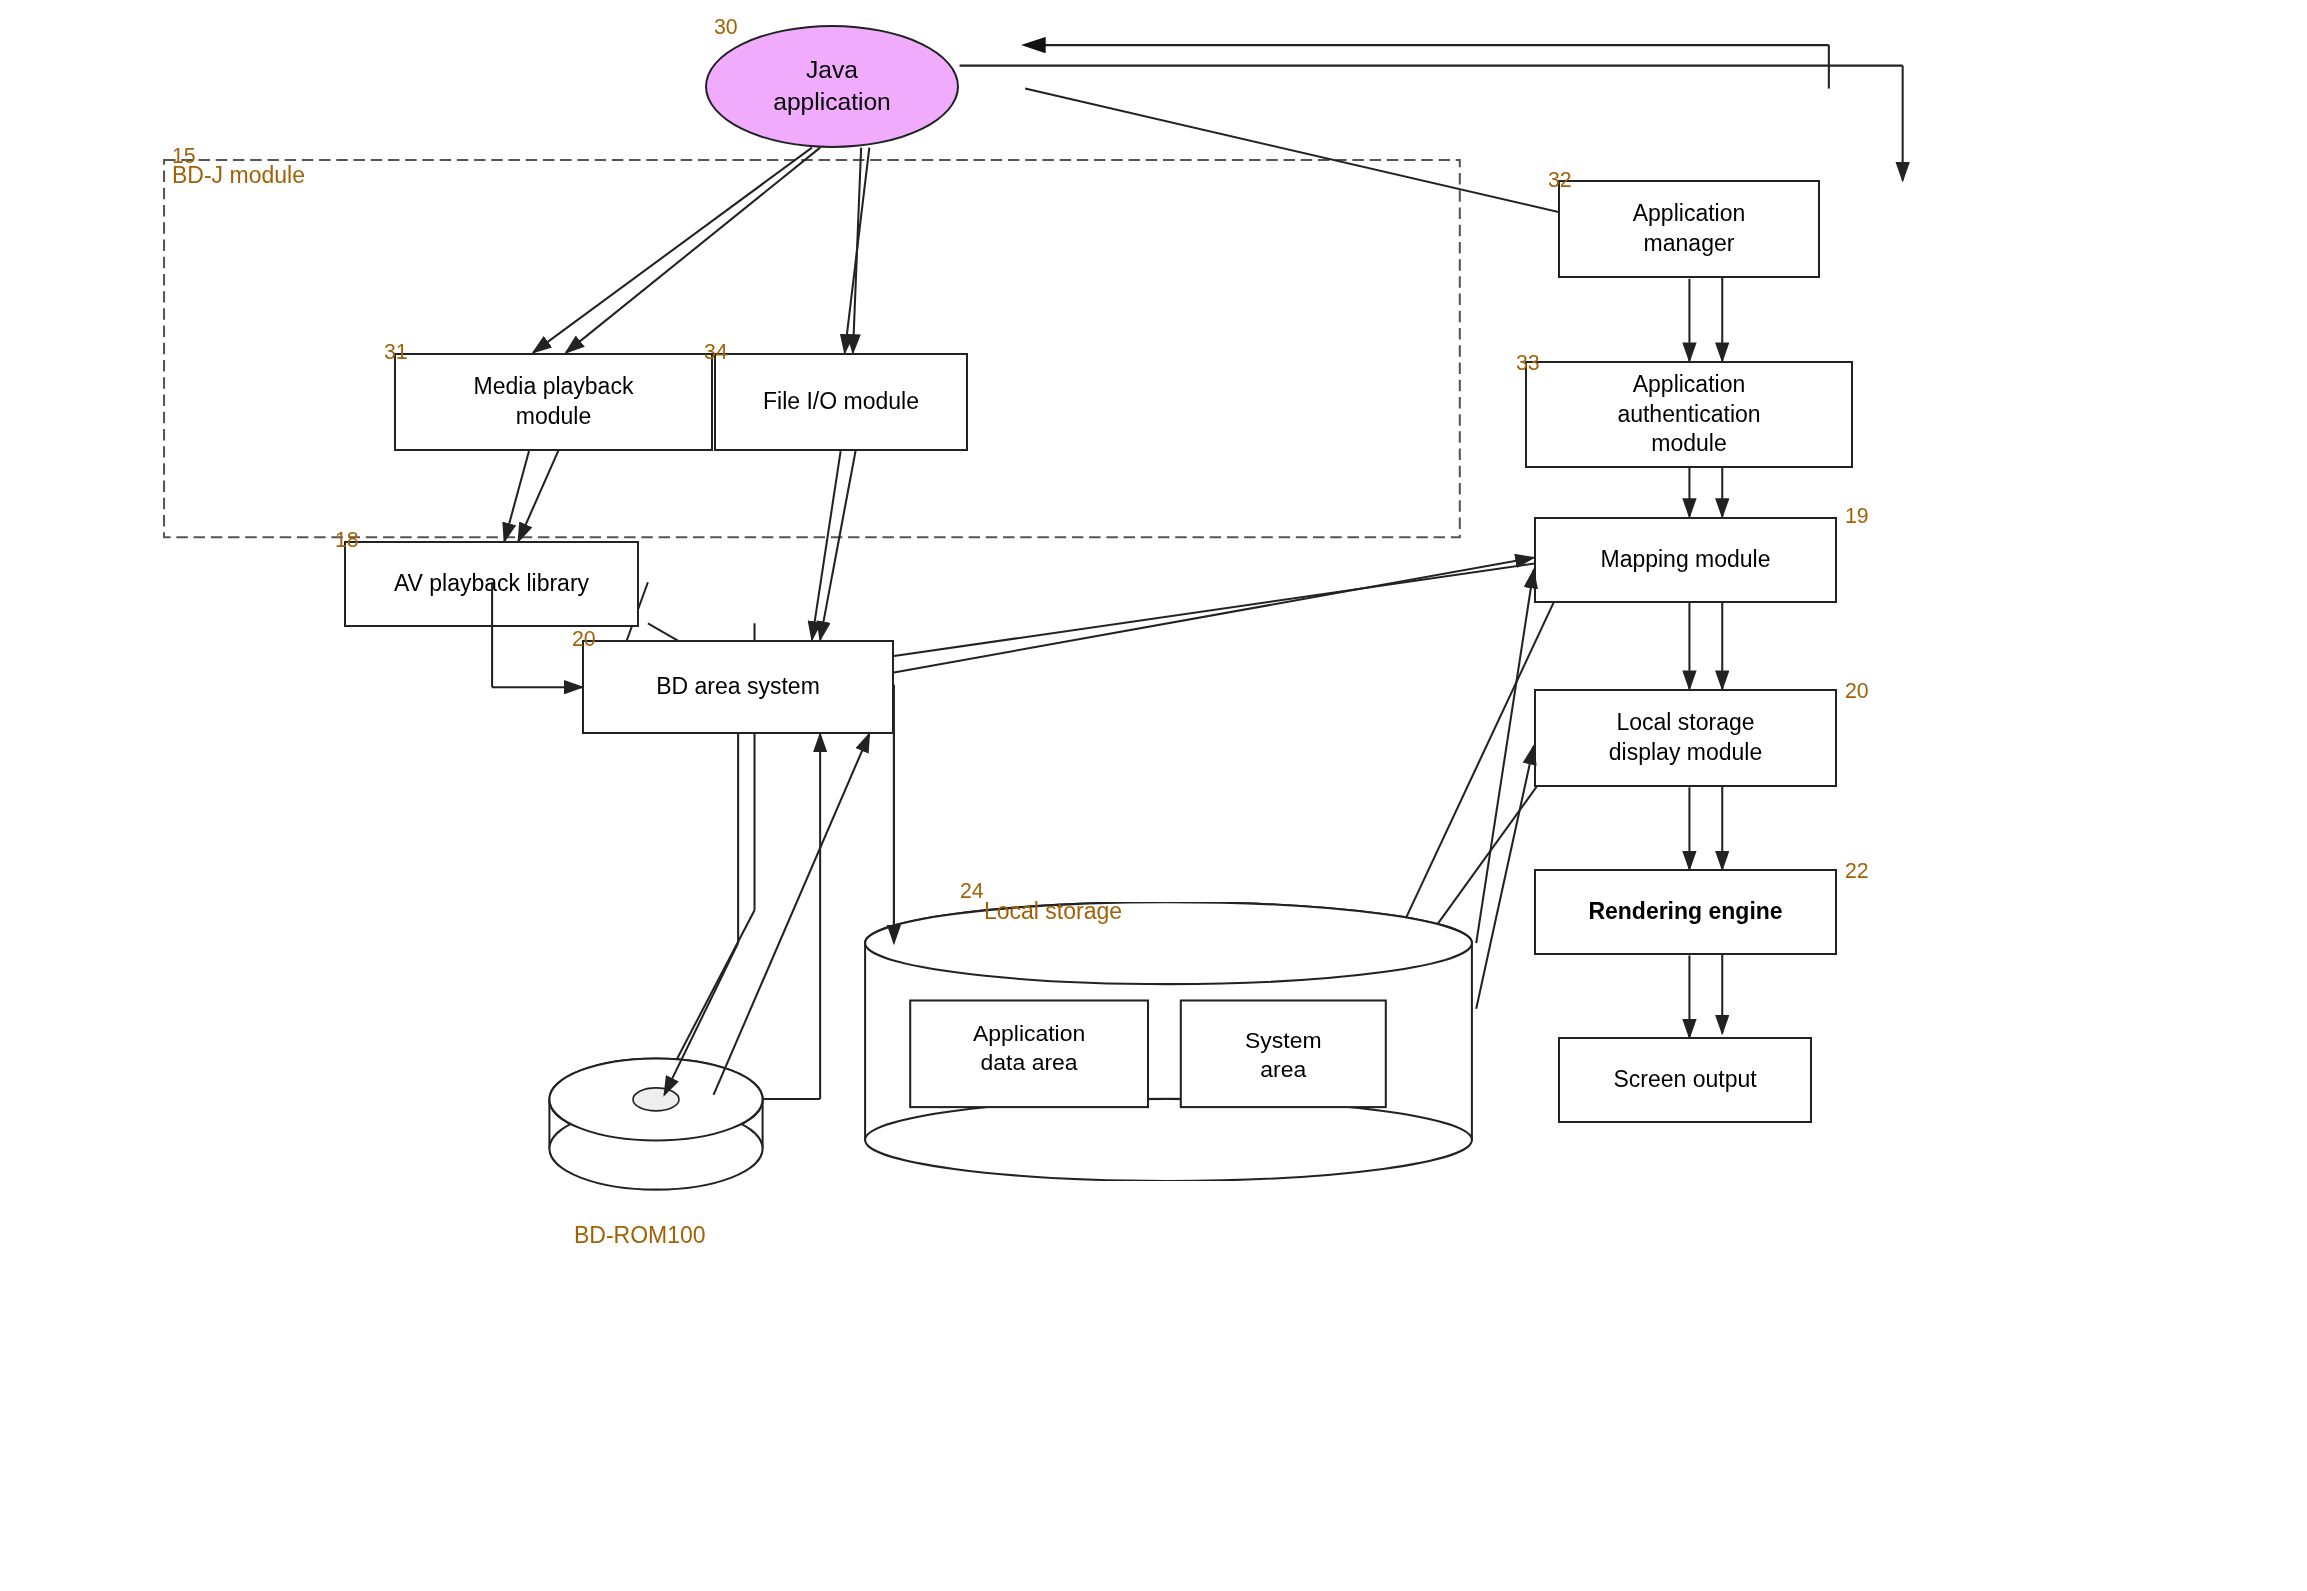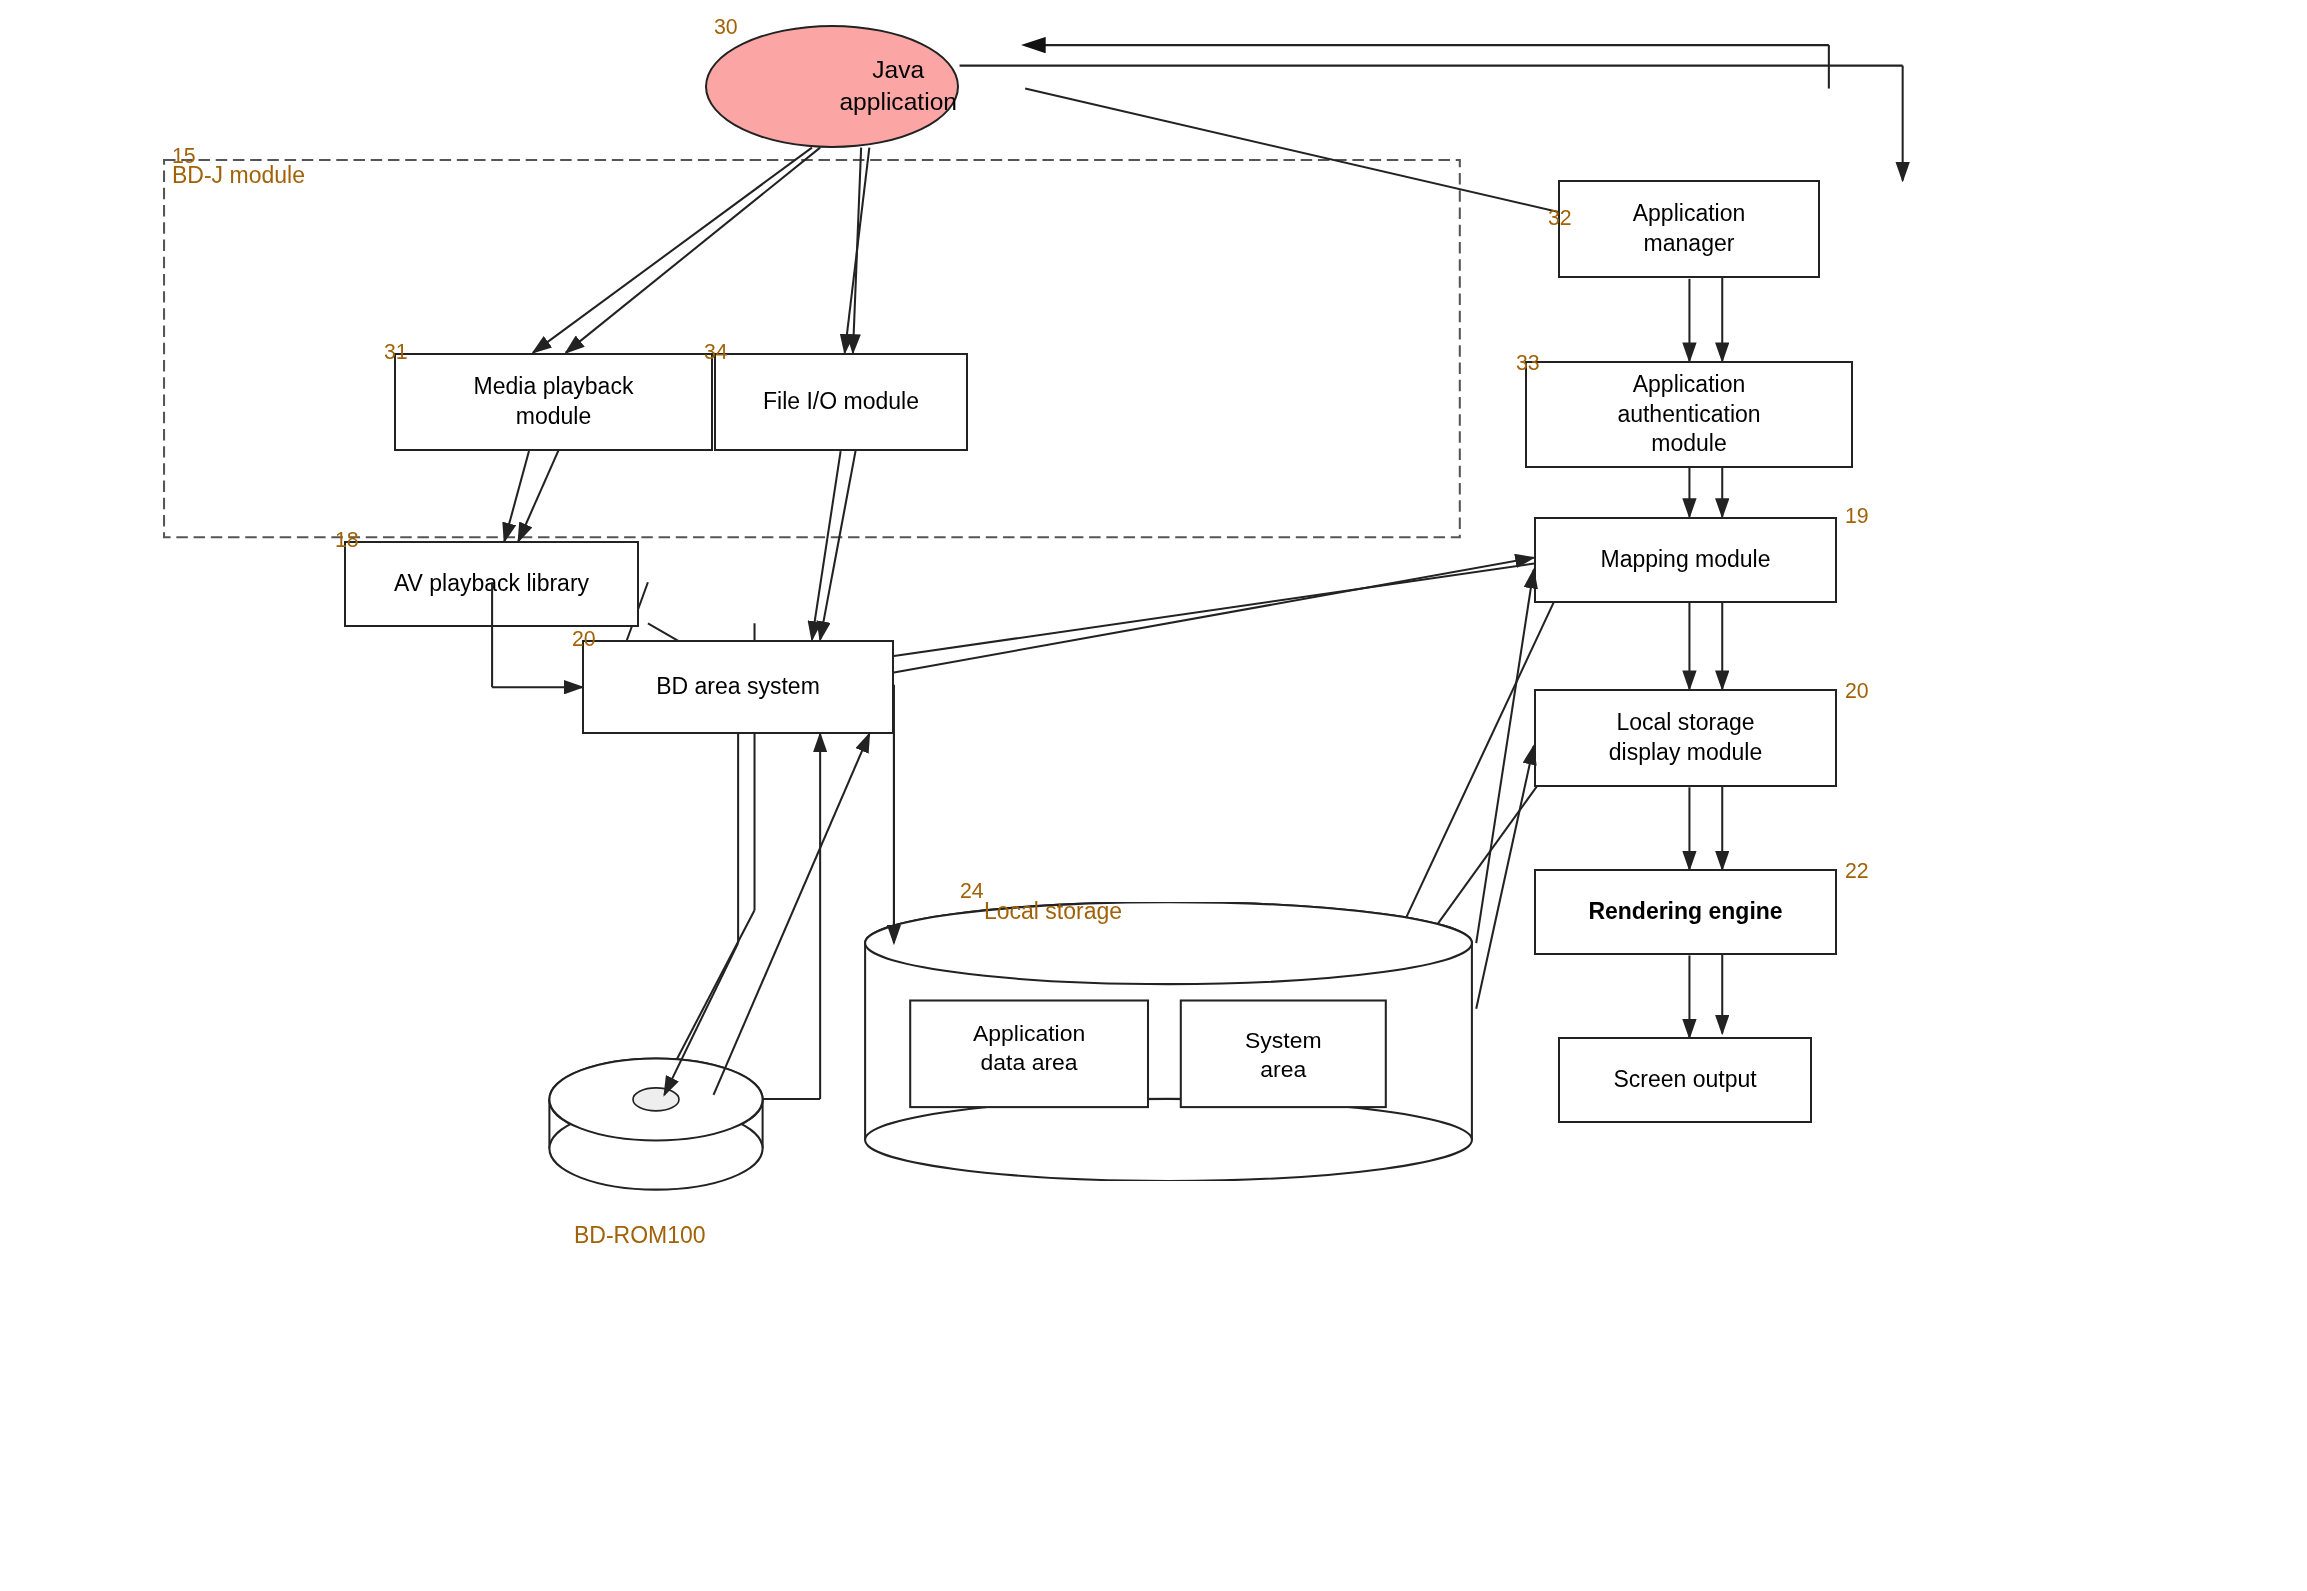--- a/index.html
+++ b/index.html
@@ -25,24 +25,24 @@
       align-items: center;
       justify-content: center;
       text-align: center;
       font-size: 23px;
       line-height: 1.3;
     }
     .ellipse {
       position: absolute;
       border: 2.5px solid #222;
       border-radius: 50%;
-      background: #fca5a5;
+      background: #f0abfc;
       display: flex;
       align-items: center;
-      justify-content: flex-end;
+      justify-content: center;
       text-align: center;
       font-size: 23px;
       line-height: 1.3;
     }
     .label {
       position: absolute;
       font-size: 21.3px;
       color: #a16207;
       background: transparent;
     }
@@ -122,21 +122,21 @@
 
   <div class="label" style="left:714px; top:14.8px;">30</div>
 
   <div class="label" style="left:172px; top:162px; font-size:23px;">BD-J module</div>
 
   <div class="label" style="left:172px; top:144px;">15</div>
 
   <div class="box" style="left:1558px; top:180px; width:262px; height:98px; font-size:23px;">
     Application<br>manager
   </div>
-  <div class="label" style="left:1548px; top:168px;margin-top:38px;">32</div>
+  <div class="label" style="left:1548px; top:168px;">32</div>
 
   <div class="box" style="left:1525px; top:361px; width:328px; height:107px; font-size:23px;">
     Application<br>authentication<br>module
   </div>
   <div class="label" style="left:1516px; top:351px;">33</div>
 
   <div class="box" style="left:394px; top:353px; width:319px; height:98px; font-size:23px;">
     Media playback<br>module
   </div>
   <div class="label" style="left:384px; top:340px;">31</div>

